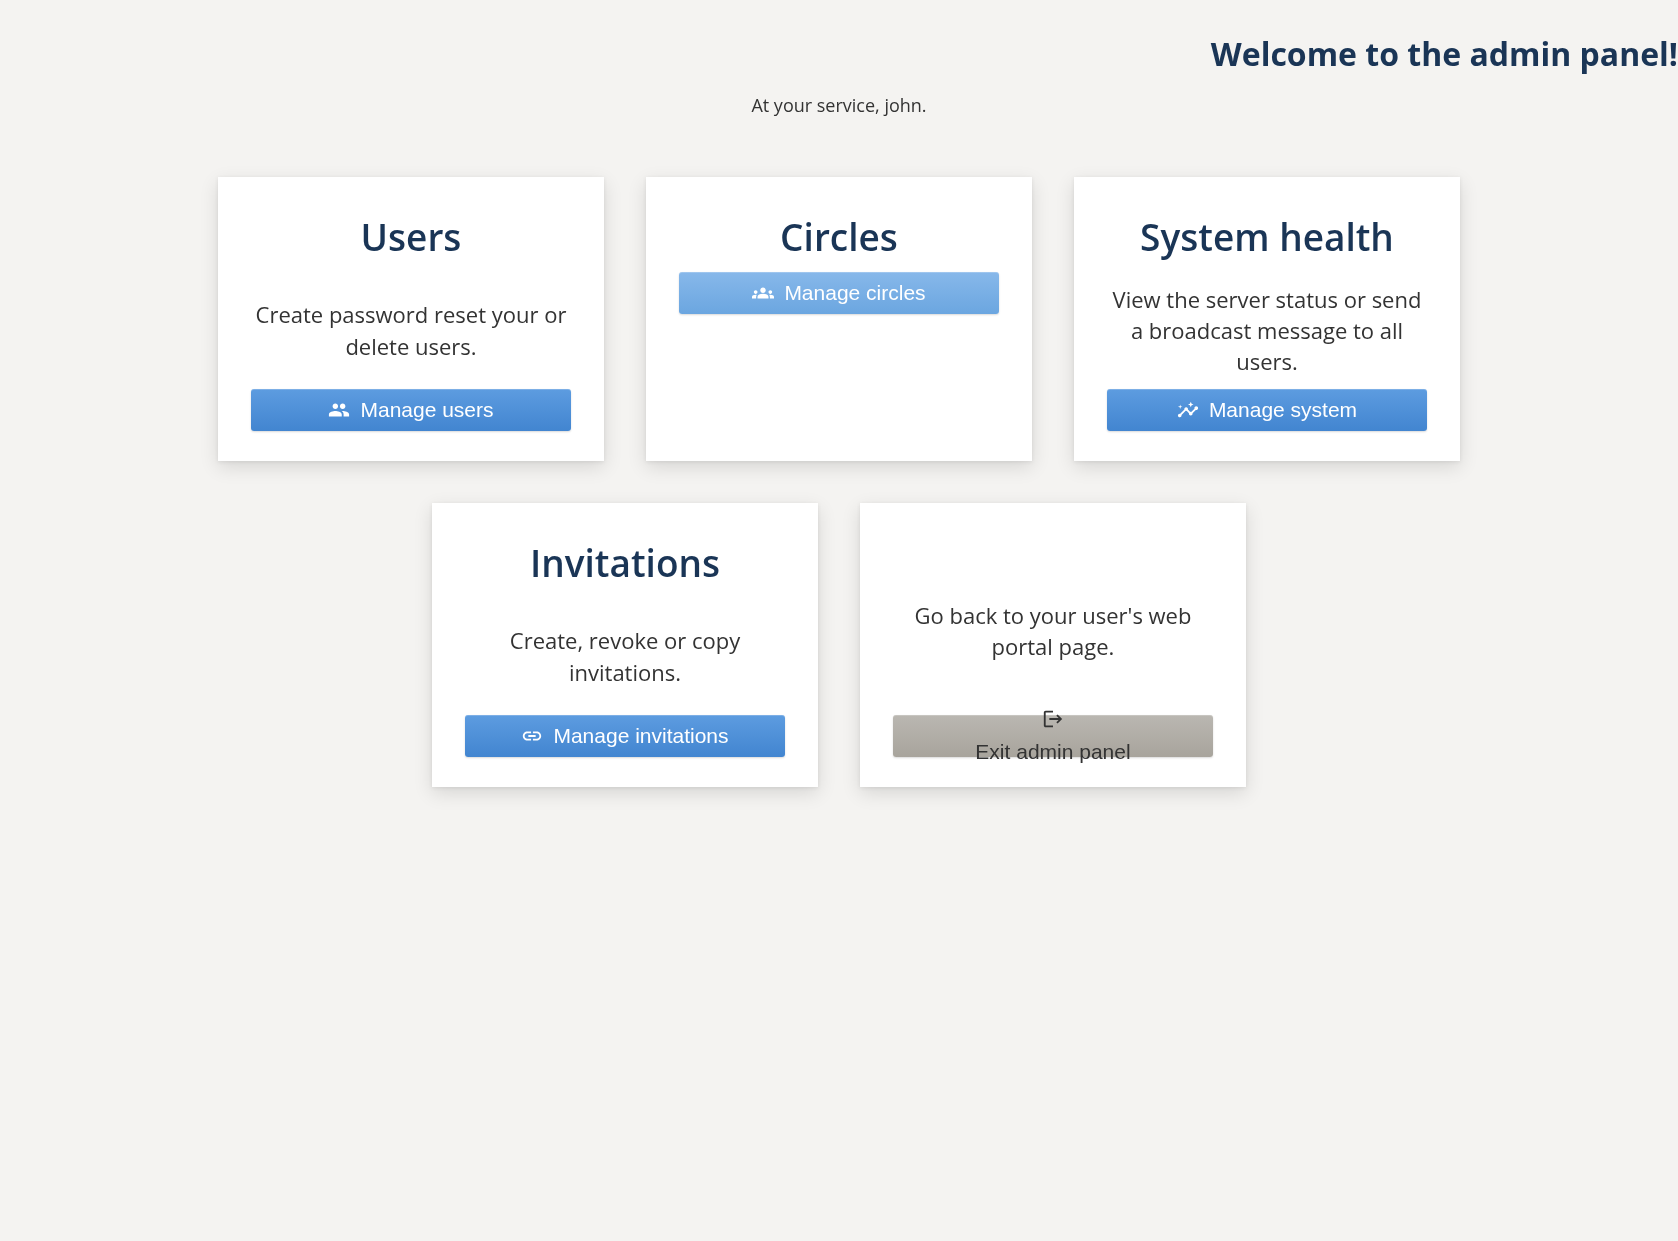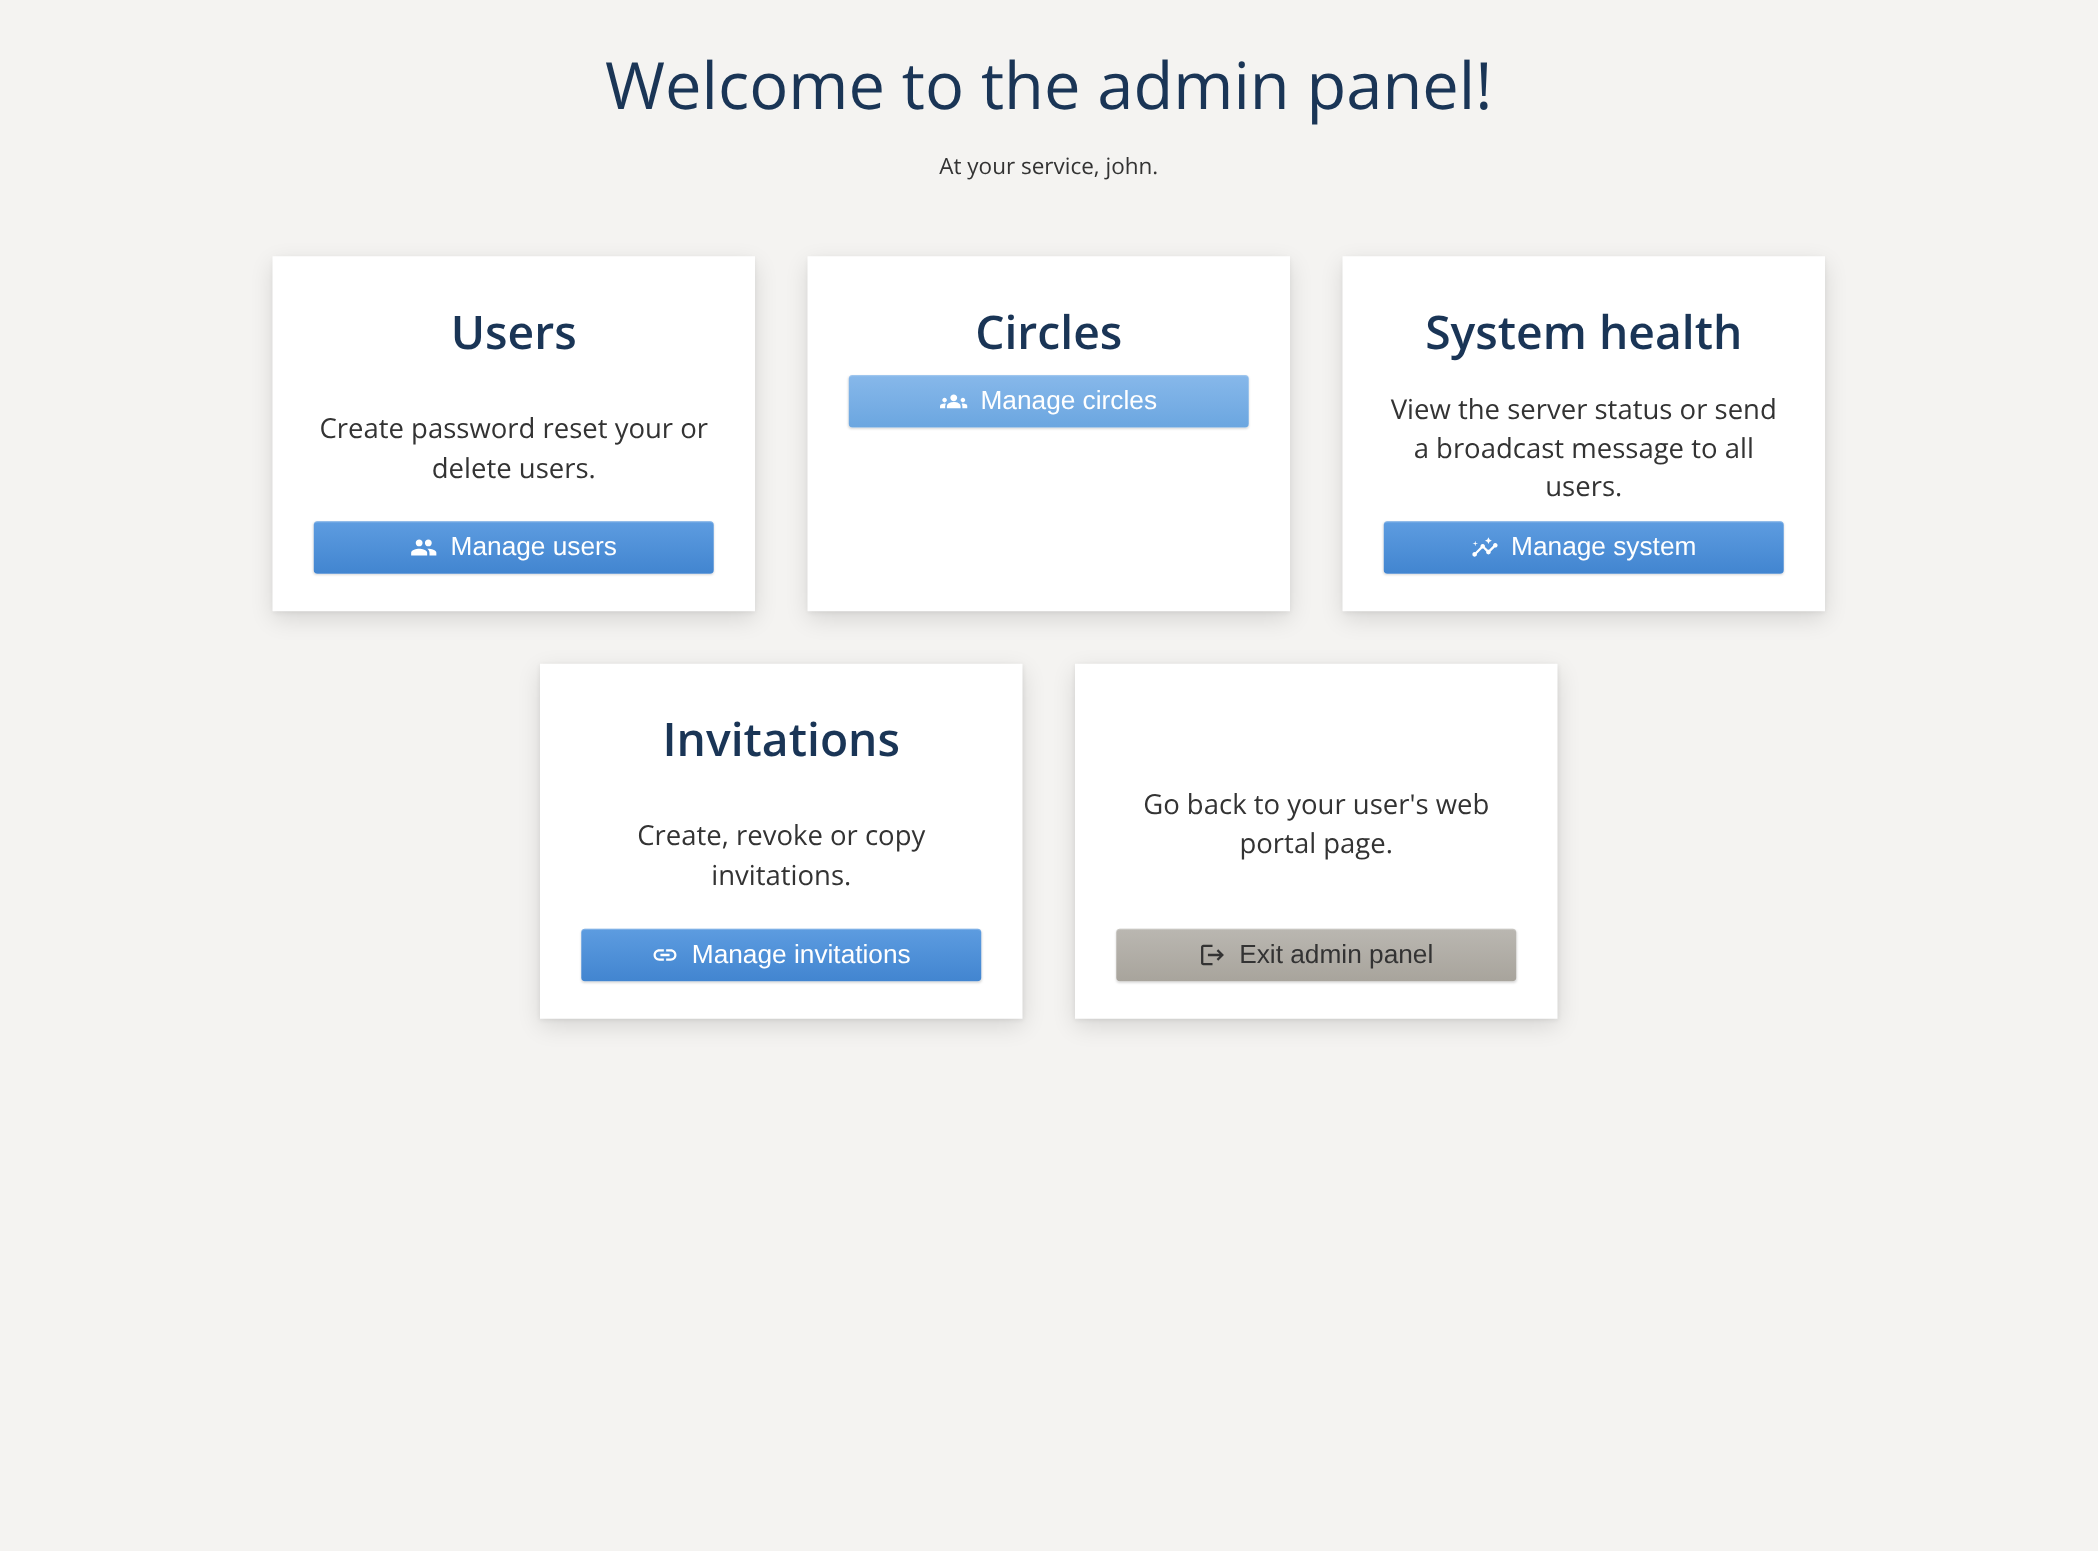--- a/index.html
+++ b/index.html
@@ -8,23 +8,23 @@
       box-sizing: border-box;
     }
     body {
       font-family: "Segoe UI", "Open Sans", -apple-system, BlinkMacSystemFont, Roboto, sans-serif;
       background: #f4f3f1;
       width: 1678px;
       min-height: 1241px;
       padding-top: 32px;
     }
     .page-title {
-      text-align: center;
-      font-size: 52px;
-      font-weight: 400;
+      text-align: right;
+      font-size: 32px;
+      font-weight: 700;
       color: #1a3556;
       margin-bottom: 18px;
     }
     .subtitle {
       text-align: center;
       font-size: 18px;
       color: #333;
       margin-bottom: 60px;
     }
     .cards {
@@ -81,20 +81,21 @@
       cursor: pointer;
       flex-shrink: 0;
       box-shadow: 0 1px 2px rgba(0,0,0,0.15), inset 0 1px 0 rgba(255,255,255,0.2);
     }
     .card-btn.light {
       background: linear-gradient(180deg, #87b8ea 0%, #6ba6e0 100%);
     }
     .card-btn.grey {
       background: linear-gradient(180deg, #bab7b1 0%, #a8a49c 100%);
       color: #333;
+      flex-direction: column;
     }
     .icon {
       display: inline-flex;
       align-items: center;
       justify-content: center;
     }
     .icon svg {
       width: 22px;
       height: 22px;
     }

